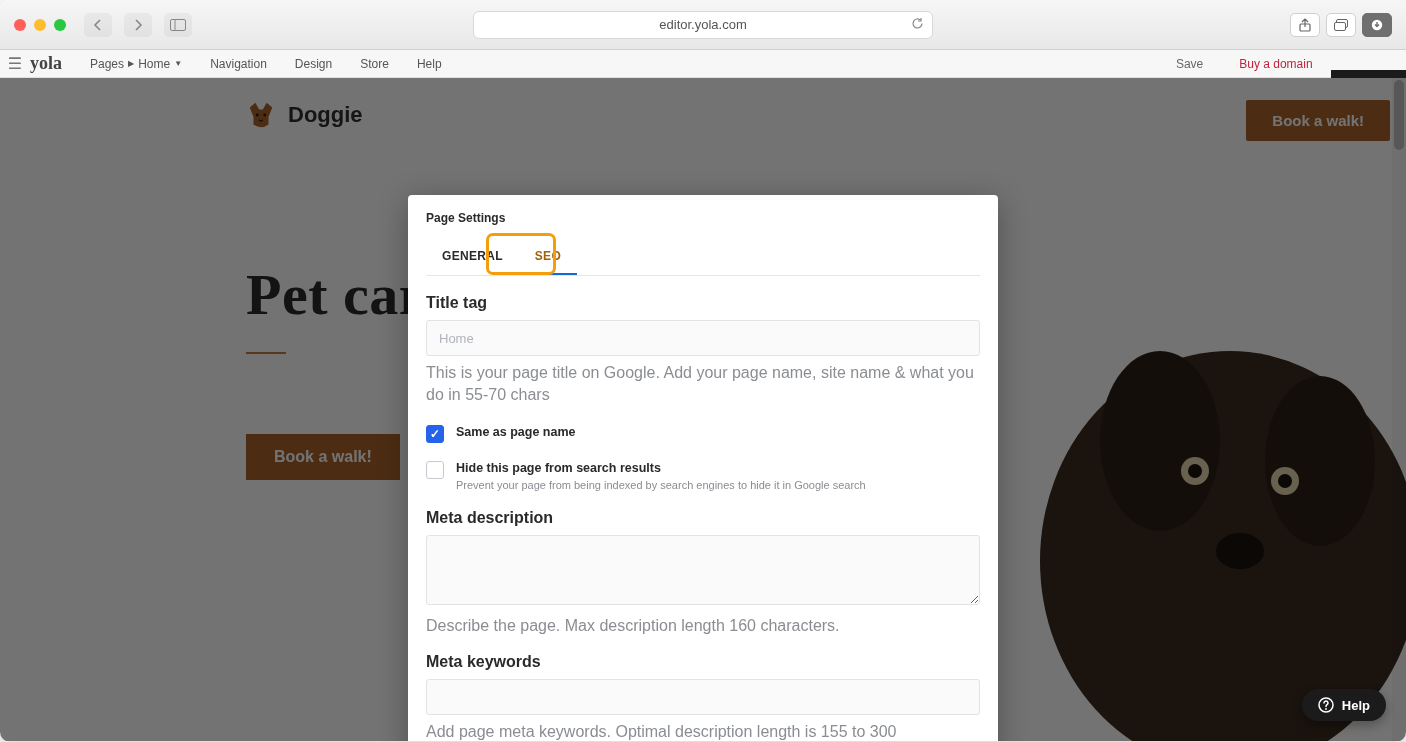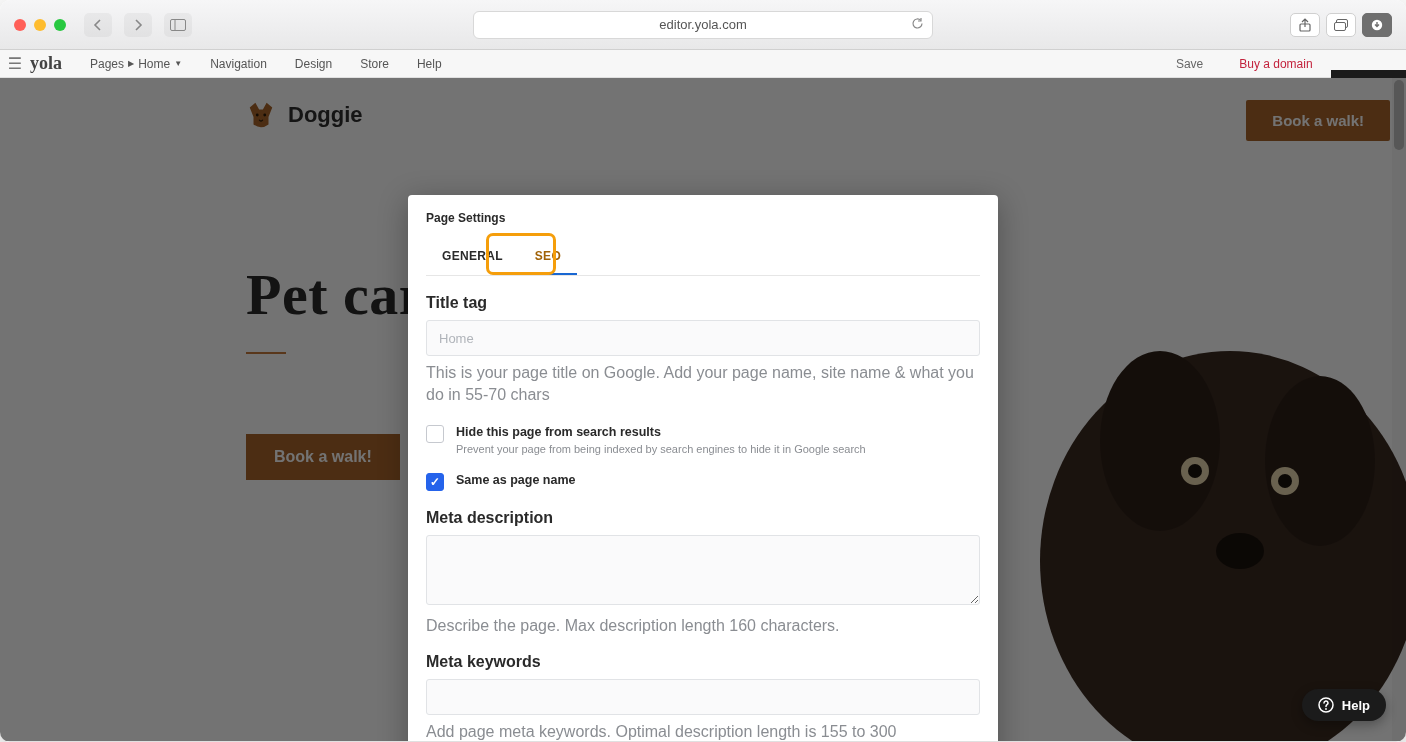--- a/index.html
+++ b/index.html
@@ -221,31 +221,31 @@
           <div class="tab active"><span>SEO</span></div>
           <div class="seo-highlight" style="left:60px;top:-6px;width:70px;height:42px;"></div>
         </div>
       </div>
       <div class="modal-body">
         <label class="field-label">Title tag</label>
         <input class="text-input" placeholder="Home" style="">
         <div class="hint">This is your page title on Google. Add your page name, site name &amp; what you do in 55-70 chars</div>
 
         <div class="check-row">
+          <div class="chk checked"></div>
+          <div>
+            <div class="chk-label">Same as page name</div>
+          </div>
+        </div>
+
+        <div class="check-row">
           <div class="chk"></div>
           <div>
             <div class="chk-label">Hide this page from search results</div>
             <div class="chk-sub">Prevent your page from being indexed by search engines to hide it in Google search</div>
-          </div>
-        </div>
-
-        <div class="check-row">
-          <div class="chk checked"></div>
-          <div>
-            <div class="chk-label">Same as page name</div>
           </div>
         </div>
 
         <label class="field-label" style="margin-top:18px;">Meta description</label>
         <textarea class="textarea" style=""></textarea>
         <div class="hint">Describe the page. Max description length 160 characters.</div>
 
         <label class="field-label" style="margin-top:16px;">Meta keywords</label>
         <input class="text-input" style="">
         <div class="hint">Add page meta keywords. Optimal description length is 155 to 300 characters.</div>

